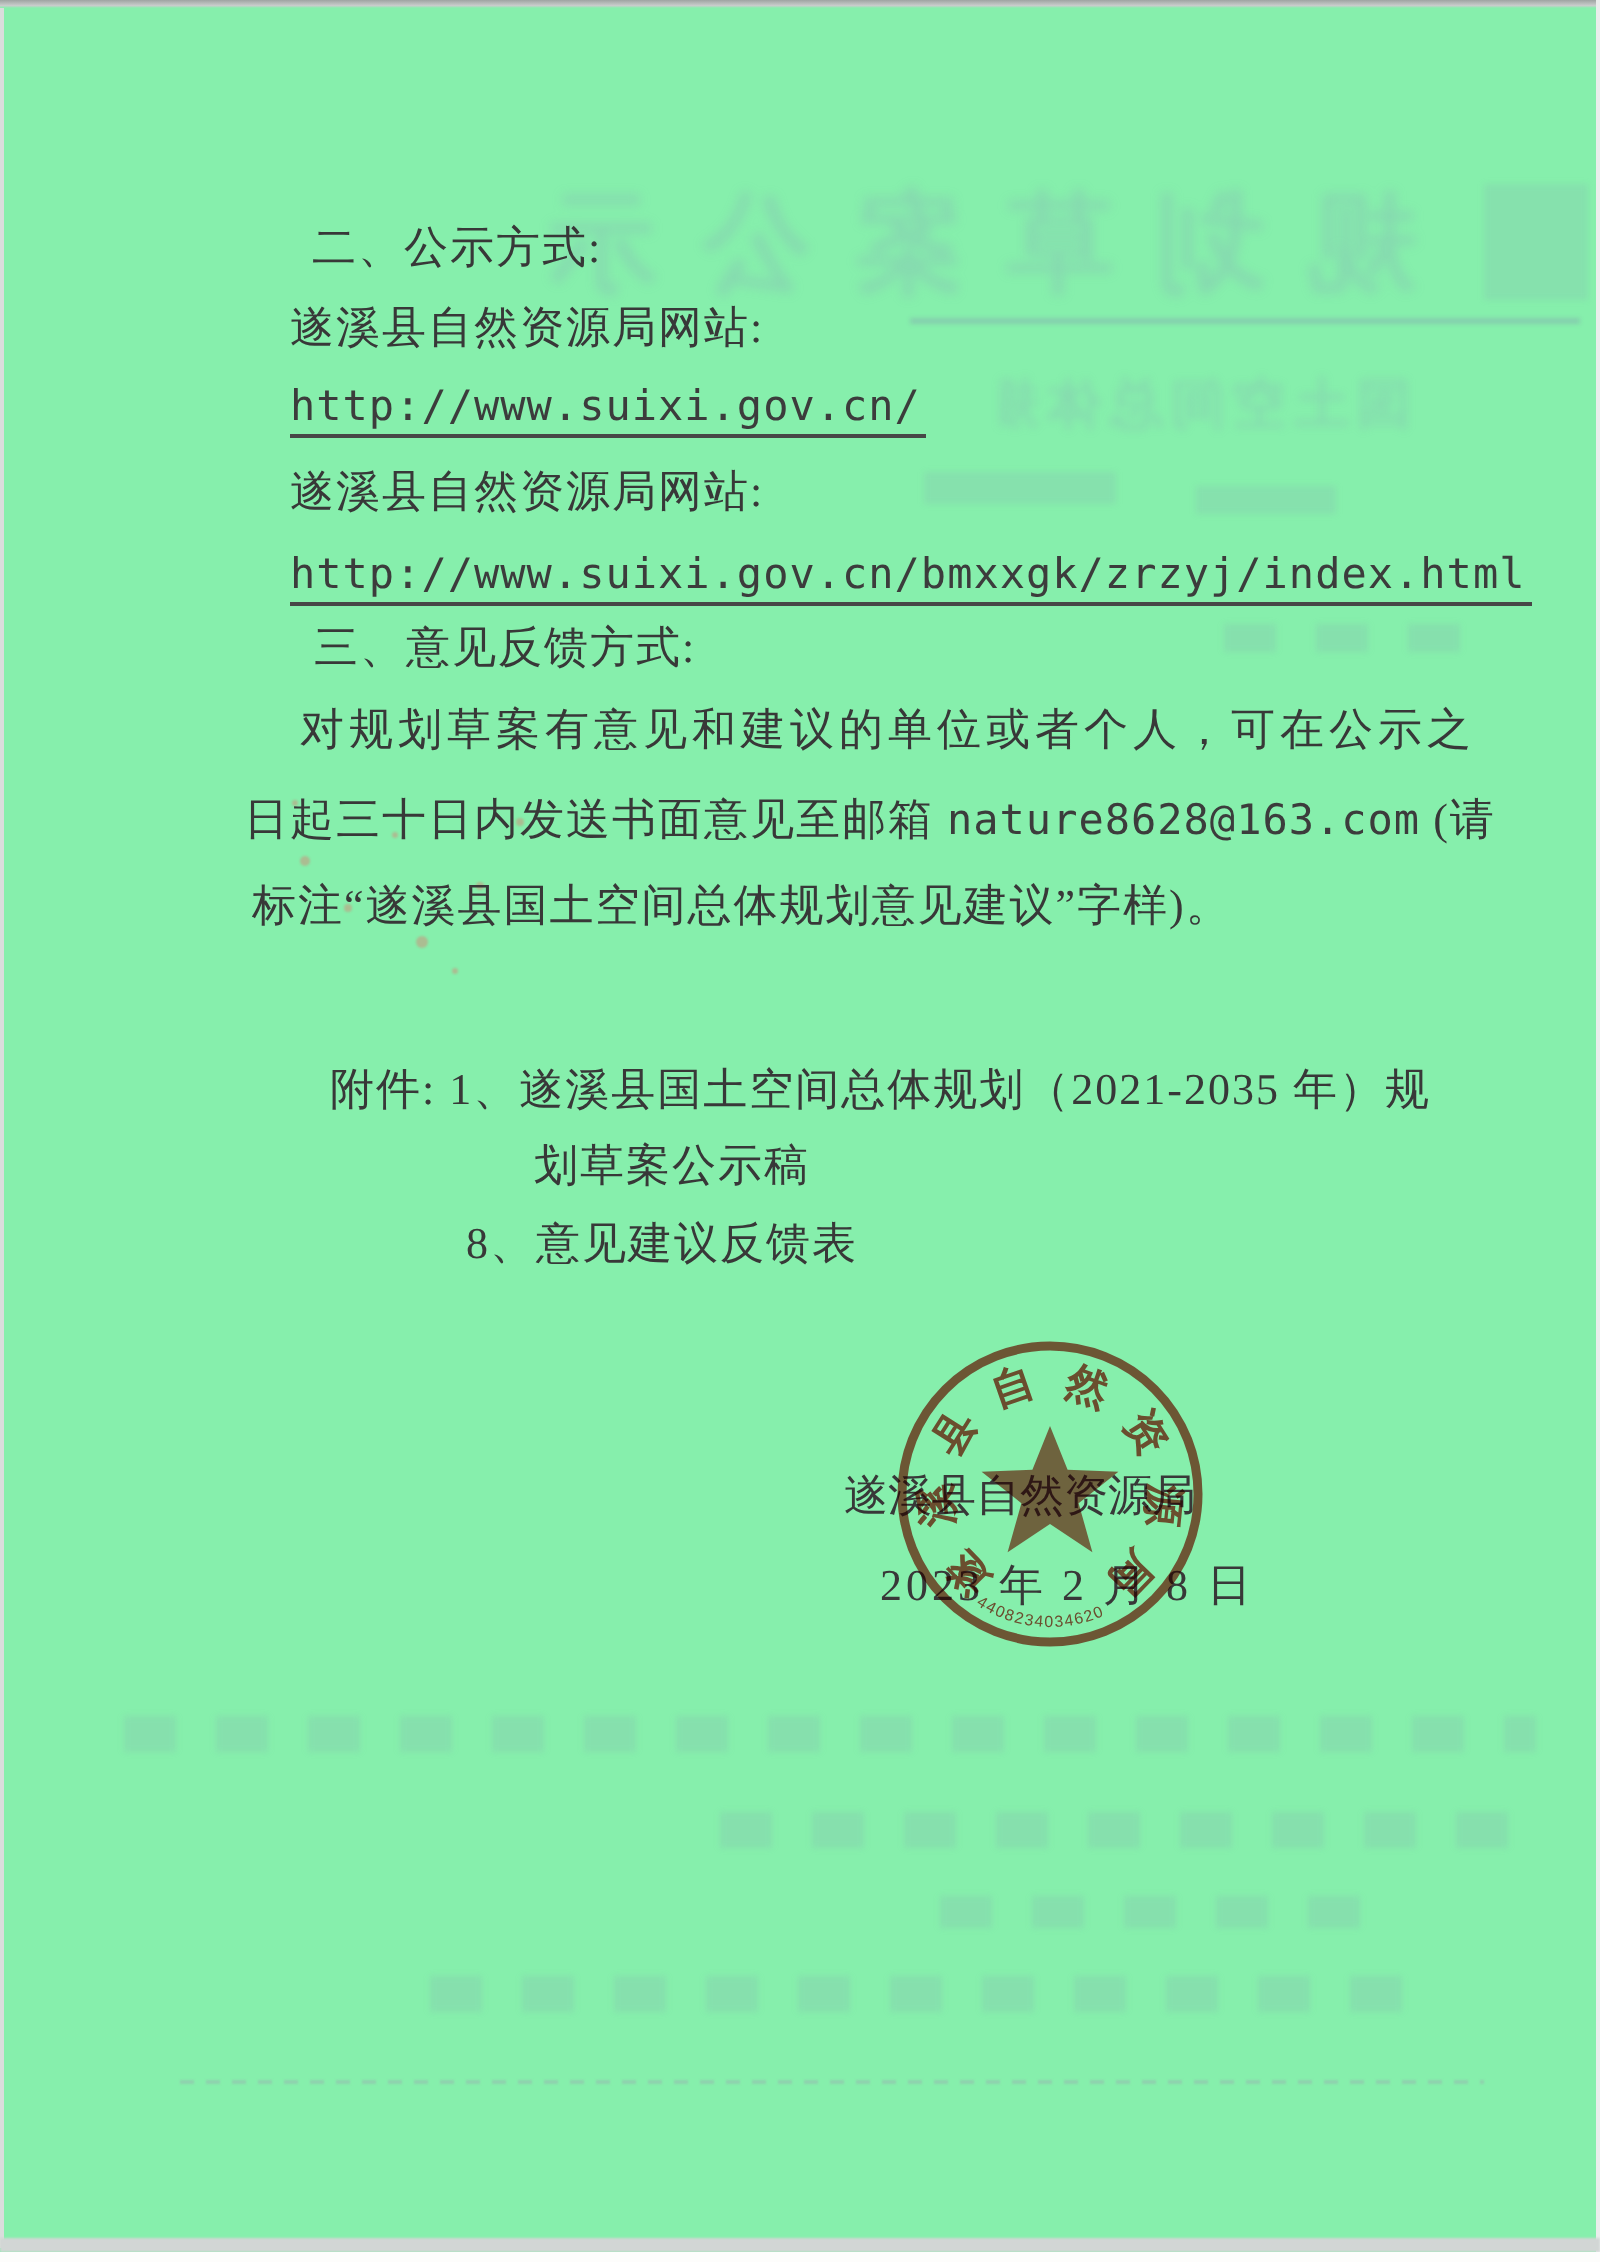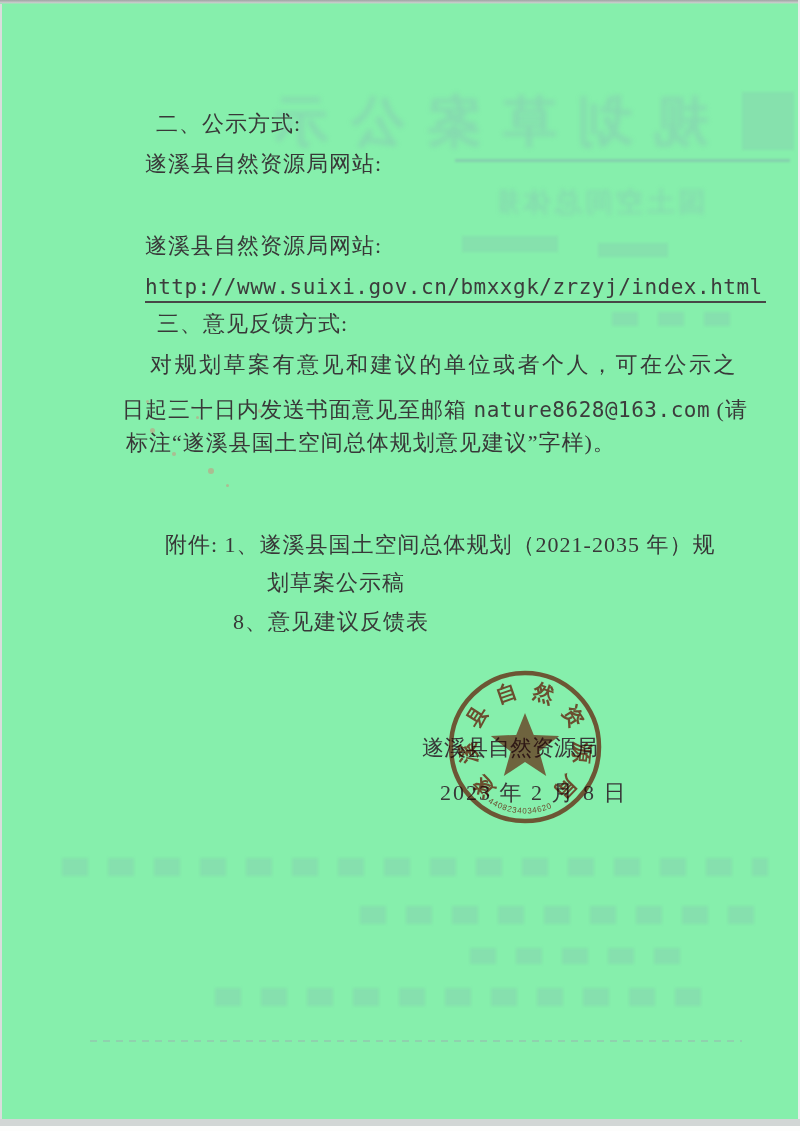--- a/index.html
+++ b/index.html
@@ -47,21 +47,21 @@
   .line{position:absolute;height:30px;line-height:30px;white-space:nowrap;
     color:#383838;font-size:22px;letter-spacing:1px;}
   .l-h2{top:109px;left:156px;}
   .l-govlabel{top:149px;left:145px;}
   .l-govurl{top:188px;left:145px;}
   .l-nrblabel{top:231px;left:145px;}
   .l-nrburl{top:272px;left:145px;}
   .l-h3{top:309px;left:157px;}
   .l-p1{top:352px;left:150px;letter-spacing:2.5px;font-family:Liberation Mono, monospace;}
   .l-p2{top:395px;left:122px;}
-  .l-p3{top:428px;left:126px;}
+  .l-p3{top:438px;left:126px;}
   .l-att1{top:530px;left:165px;}
   .l-att2{top:568px;left:267px;}
   .l-att3{top:607px;left:233px;}
   .l-sig{top:733px;left:422px;letter-spacing:0;font-family:Liberation Serif, serif;}
   .l-date{top:778px;left:440px;letter-spacing:2px;}
 
   .url, .mono{font-family:"DejaVu Sans Mono","Liberation Mono",monospace;font-size:21px;letter-spacing:.5px;color:#3c3c3c;}
   .url span{border-bottom:2px solid #474747;padding:0 3px 2px 0;}
 
   
@@ -103,20 +103,21 @@
   <div class="speck" style="top:452px;left:172px;width:4px;height:4px;"></div>
   <div class="speck" style="top:468px;left:208px;width:6px;height:6px;"></div>
   <div class="speck" style="top:441px;left:238px;width:4px;height:4px;"></div>
   <div class="speck" style="top:400px;left:146px;width:3px;height:3px;"></div>
   <div class="speck" style="top:409px;left:258px;width:4px;height:4px;"></div>
   <div class="speck" style="top:416px;left:196px;width:3px;height:3px;"></div>
   <div class="speck" style="top:484px;left:226px;width:3px;height:3px;"></div>
 
   <div class="line l-h2">二、公示方式:</div>
   <div class="line l-govlabel">遂溪县自然资源局网站:</div>
+  <div class="line l-govurl url"><span>http://www.suixi.gov.cn/</span></div>
   <div class="line l-nrburl url"><span>http://www.suixi.gov.cn/bmxxgk/zrzyj/index.html</span></div>
   <div class="line l-nrblabel">遂溪县自然资源局网站:</div>
 
   <div class="line l-h3">三、意见反馈方式:</div>
   <div class="line l-p1">对规划草案有意见和建议的单位或者个人，可在公示之</div>
   <div class="line l-p2"><span>日起三十日内发送书面意见至邮箱 </span><span class="mono">nature8628@163.com</span><span> (请</span></div>
   <div class="line l-p3">标注“遂溪县国土空间总体规划意见建议”字样)。</div>
 
   <div class="line l-att1">附件: 1、遂溪县国土空间总体规划（2021-2035 年）规</div>
   <div class="line l-att2">划草案公示稿</div>

